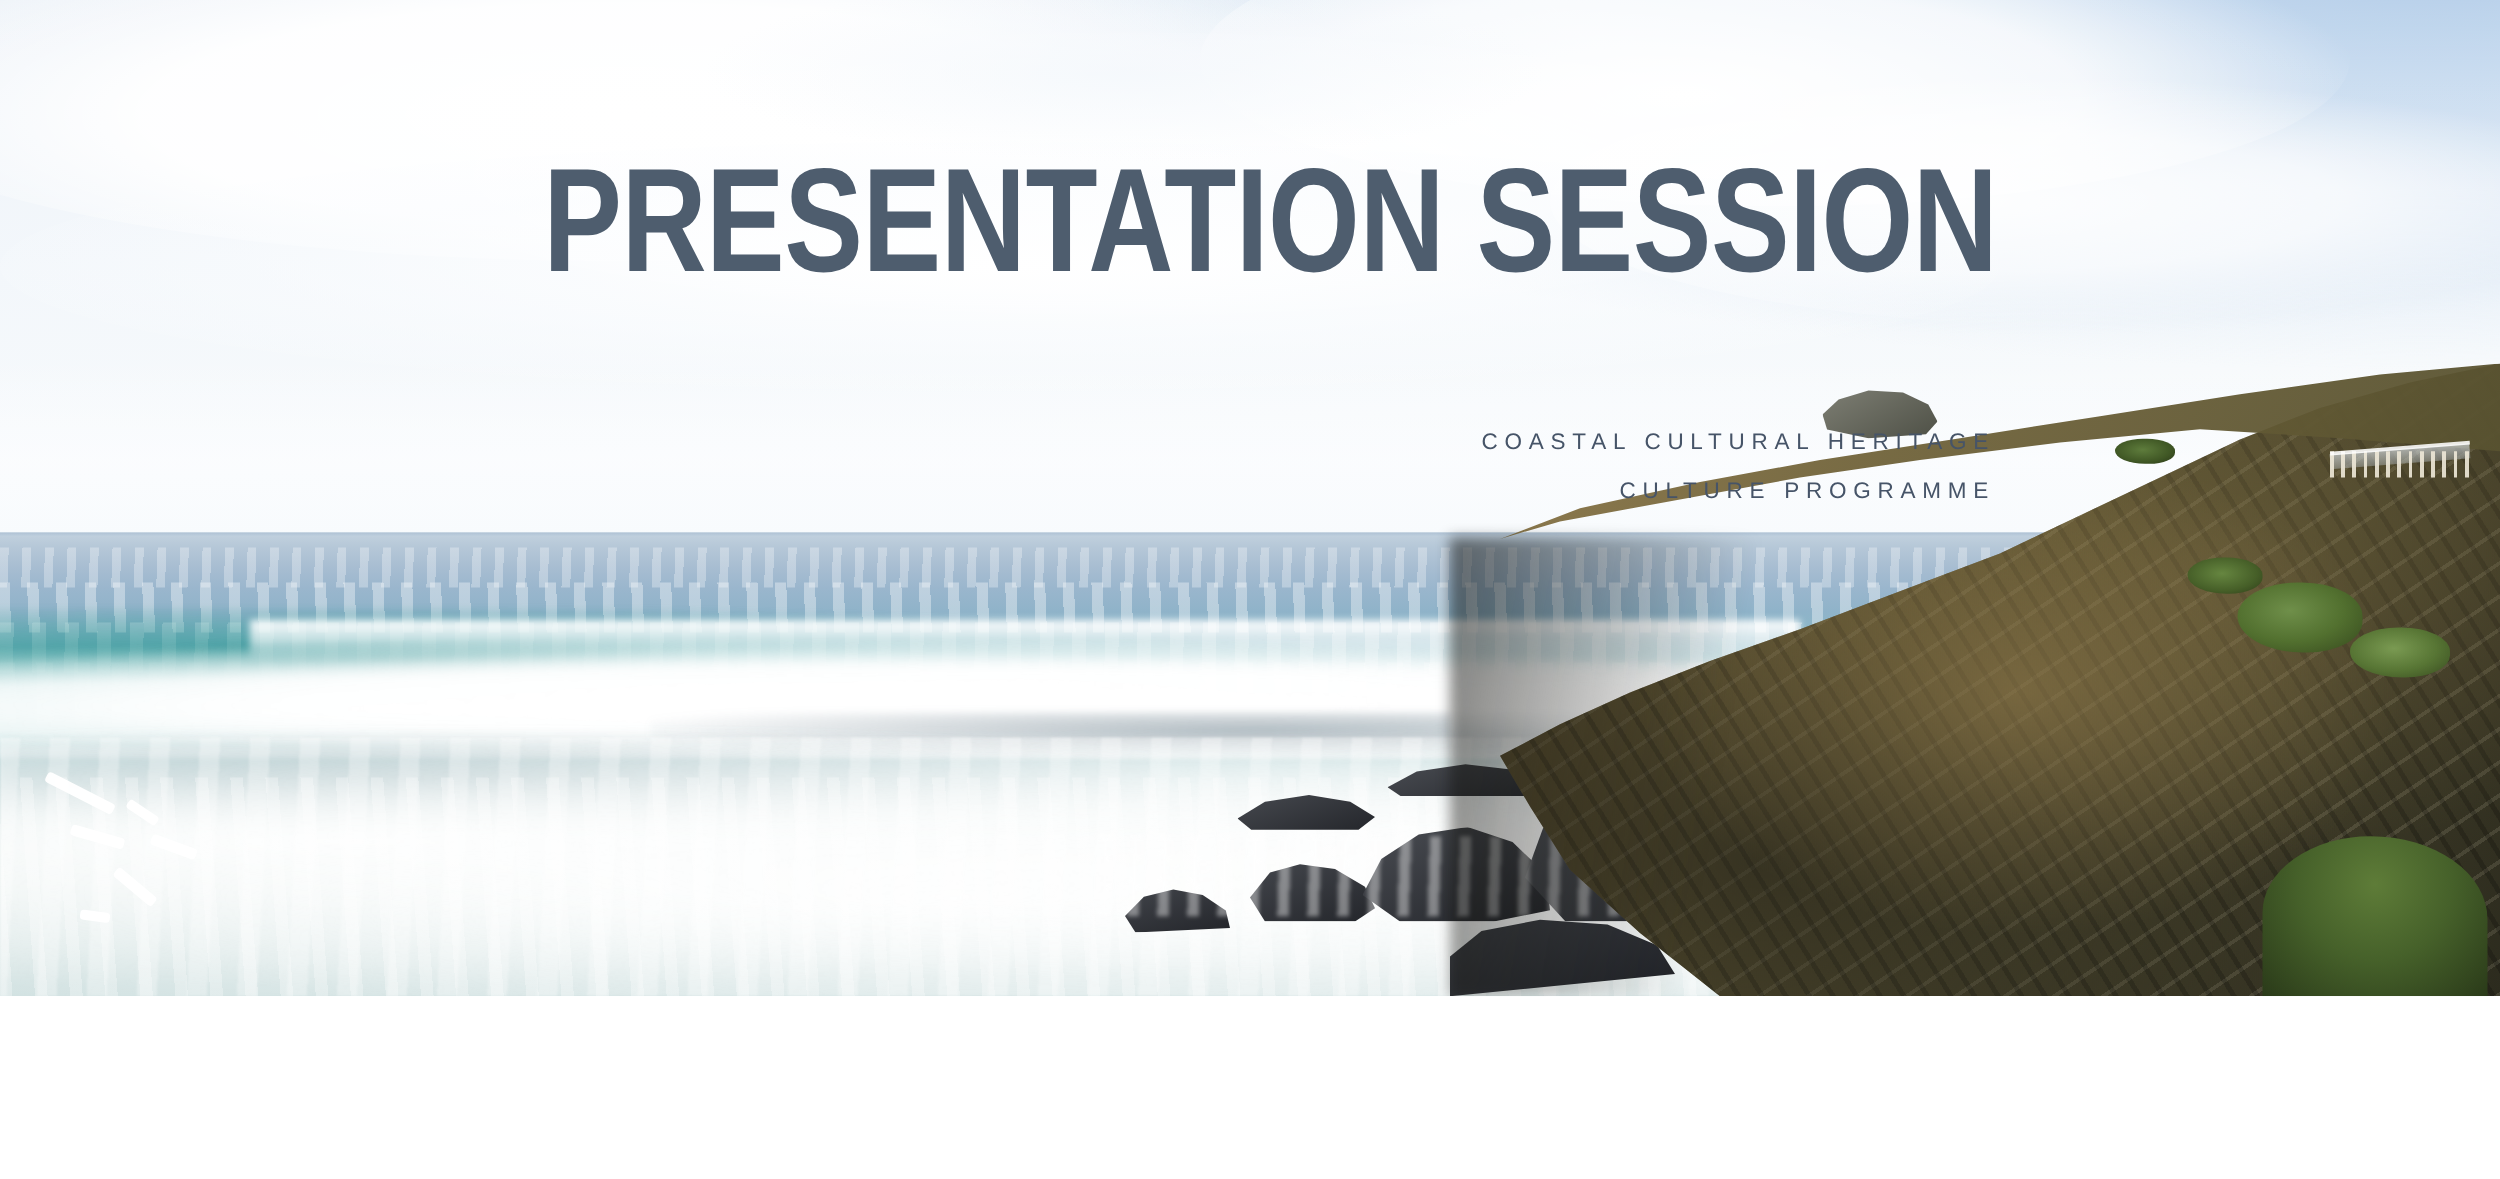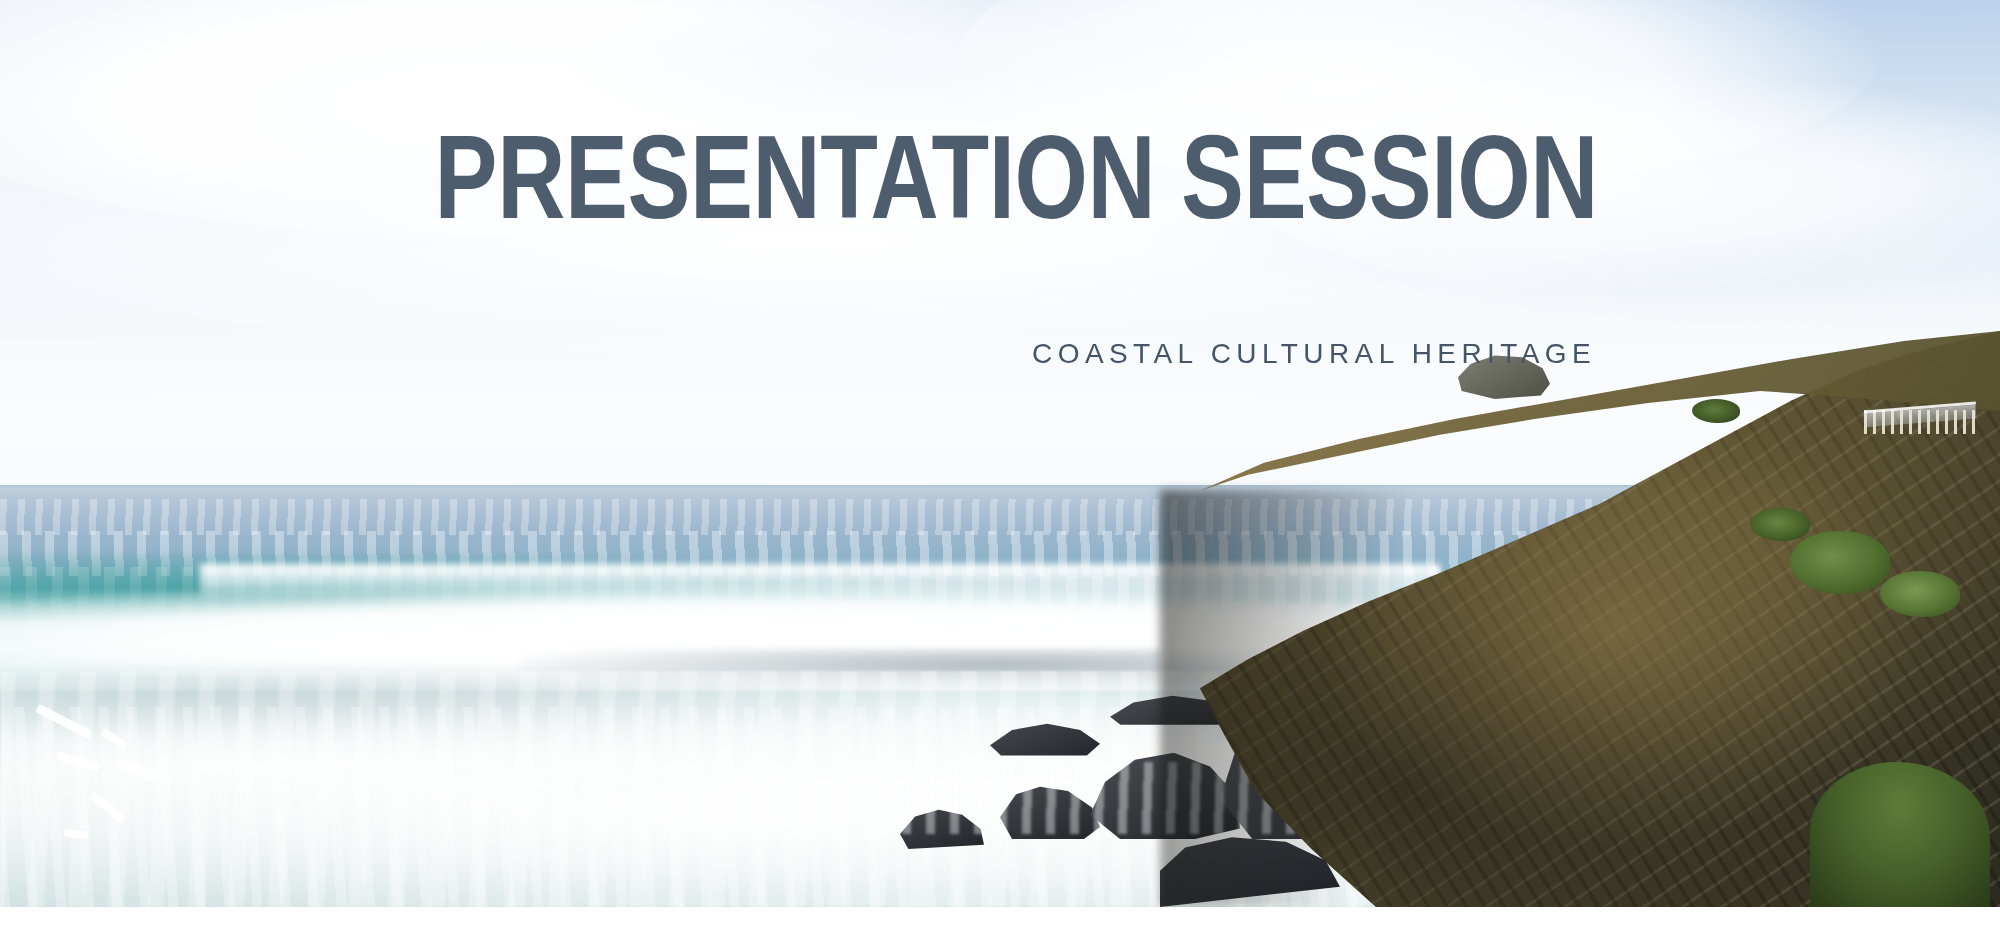--- a/index.html
+++ b/index.html
@@ -1,21 +1,21 @@
 <!DOCTYPE html>
 <html><head>
 <meta charset="utf-8">
 <title>Presentation Session</title>
 <style>
   * { margin:0; padding:0; box-sizing:border-box; }
   html,body { background:#ffffff; }
 
   .slide{
     position:relative;
-    width:2000px; height:907px;
+    width:2000px; height:797px;
     overflow:hidden;
     background:#f4f7fa;
     font-family:"Liberation Sans", sans-serif;
   }
 
   
   .photo{ position:absolute; inset:0; overflow:hidden; }
 
   
   .sky{
@@ -228,21 +228,21 @@
     line-height:1;
     letter-spacing:-0.5px;
     color:#4e5d6e;
     transform:scaleX(.80);
     transform-origin:100% 50%;
     white-space:nowrap;
   }
   .subtitle{
     position:absolute; left:0; top:334px; width:1598px;
     text-align:right;
-    font-size:28px;
+    font-size:18px;
     font-weight:300;
     line-height:39px;
     letter-spacing:5.4px;
     color:#465468;
     white-space:nowrap;
   }
   .subtitle div{ padding-right:2px; }
 </style>
 </head>
 <body>
@@ -316,15 +316,16 @@
       <div class="rail-top"></div>
     </div>
 
     <div class="photo-tone"></div>
   </div>
 
   <h1 class="title">PRESENTATION SESSION</h1>
 
   <div class="subtitle">
     <div>COASTAL CULTURAL HERITAGE</div>
+    <div>CULTURE PROGRAMME</div>
   </div>
 
 </div>
 
 </body></html>

